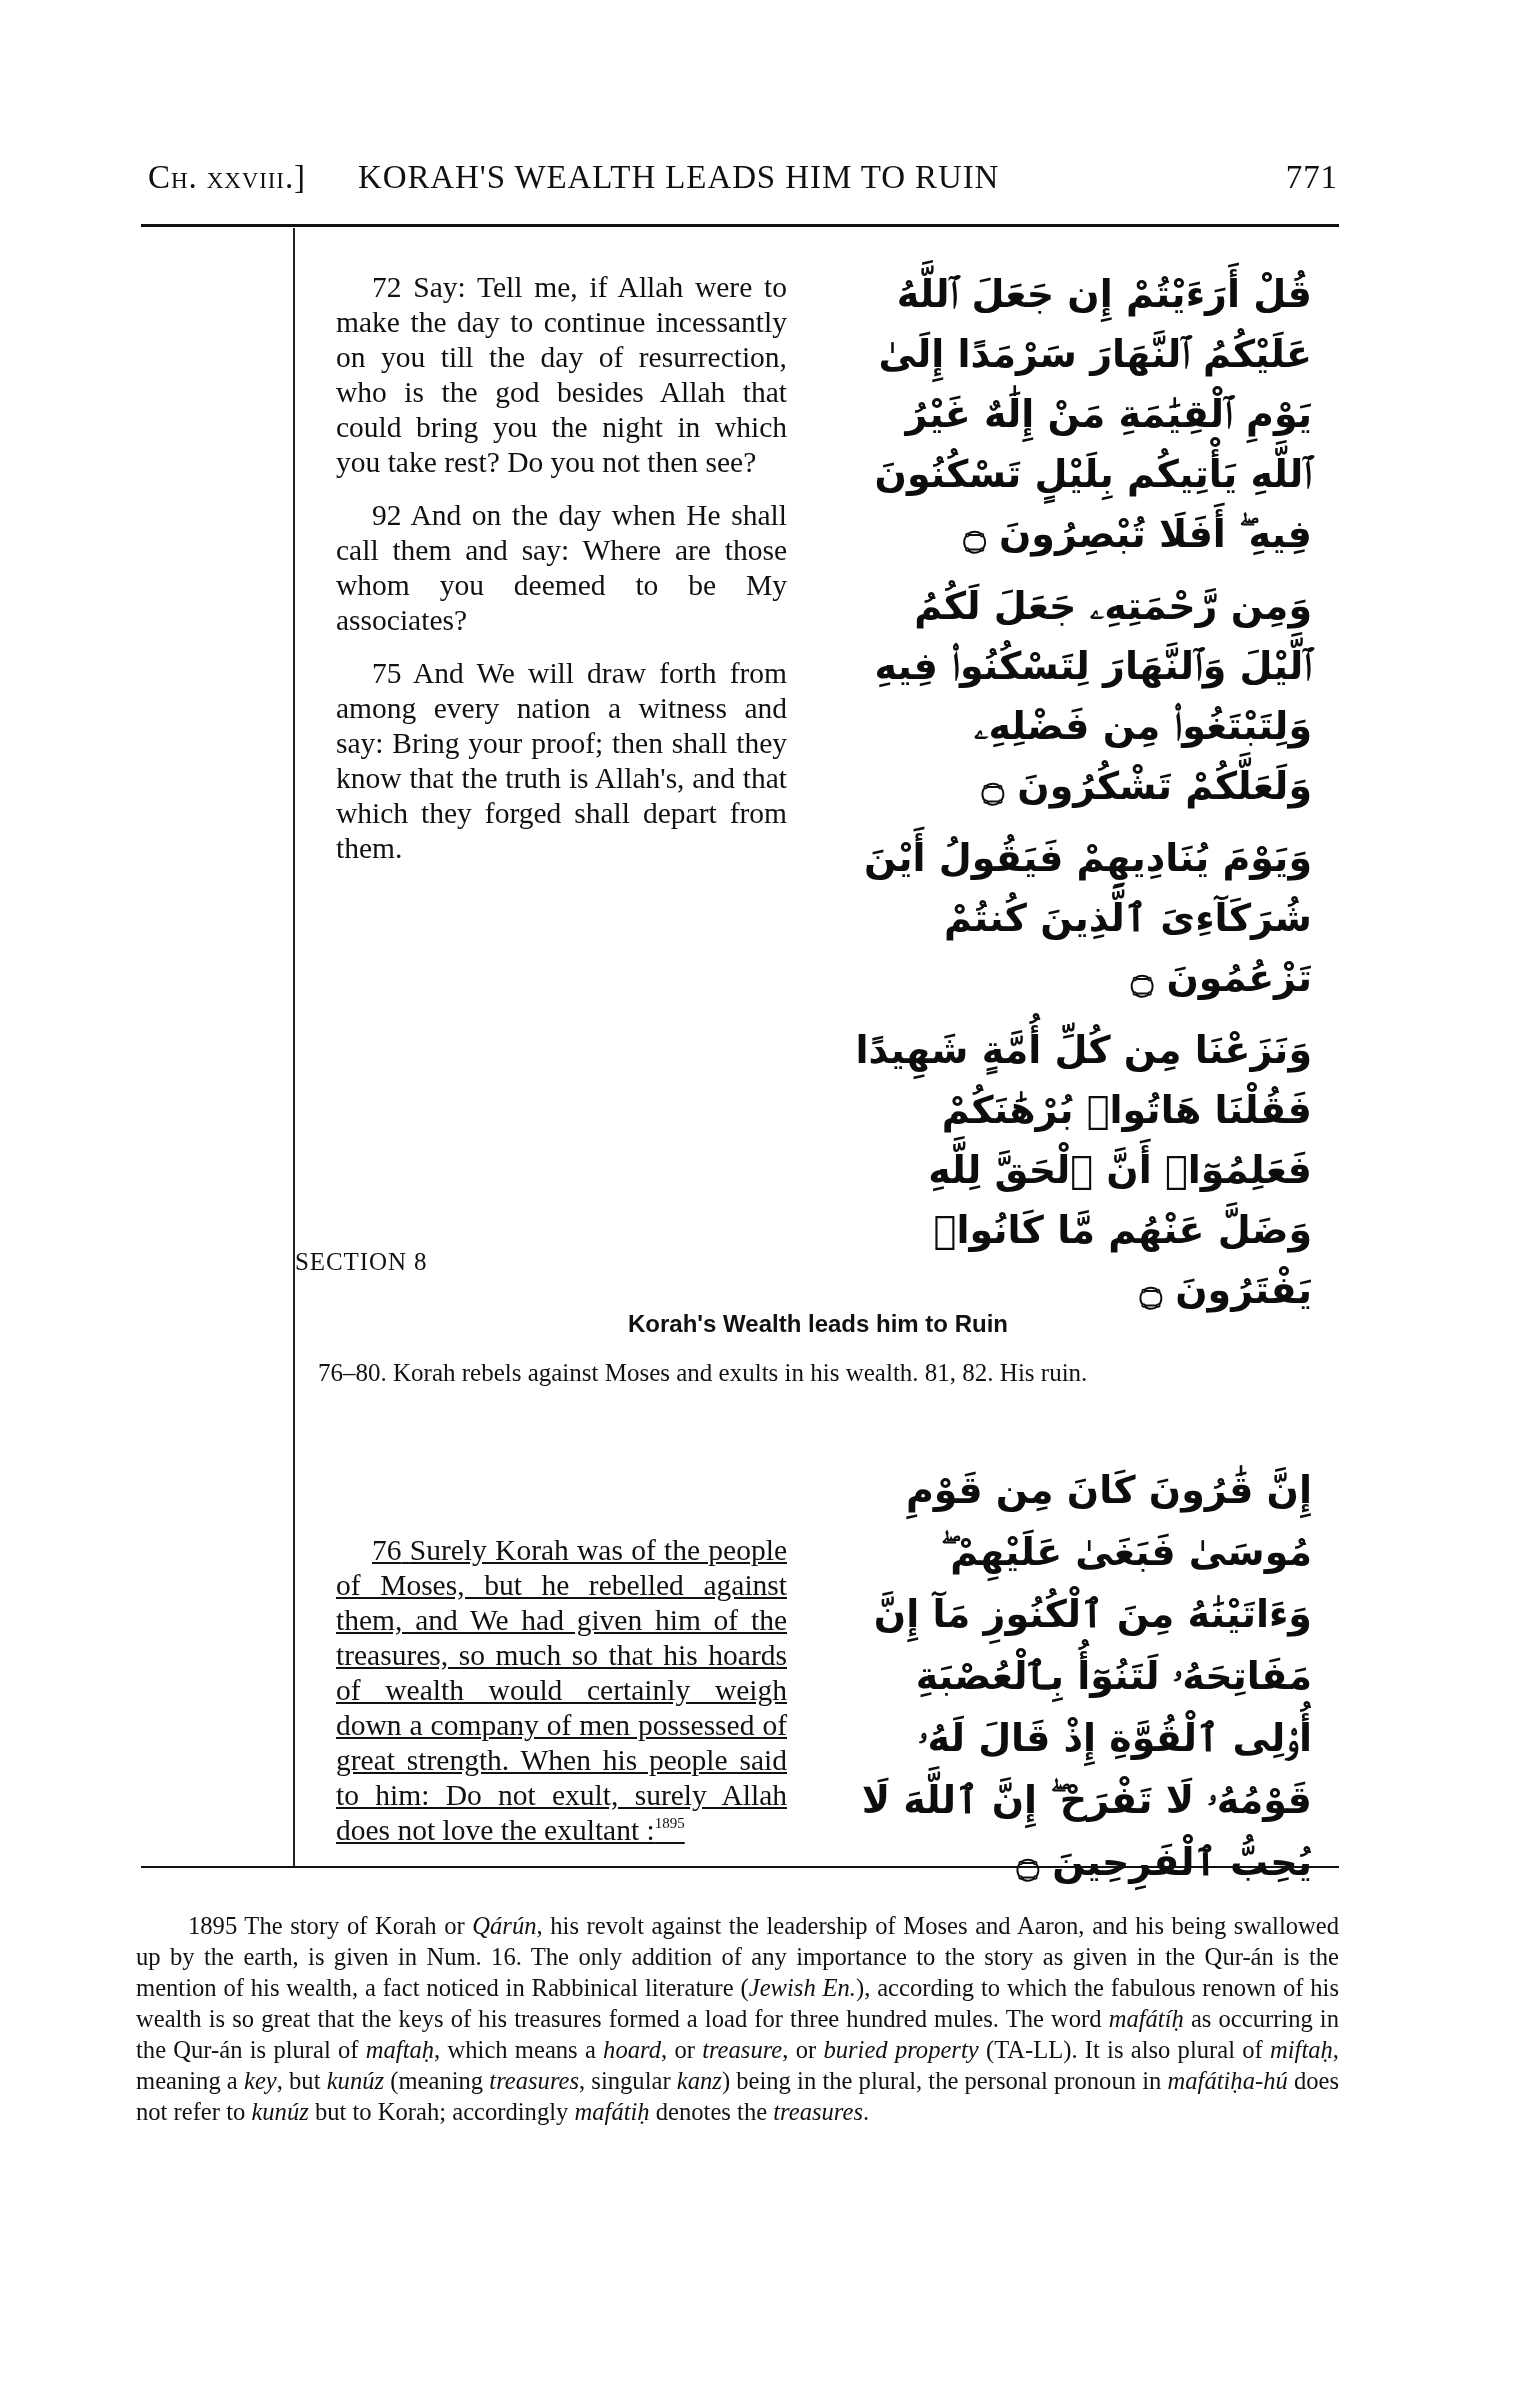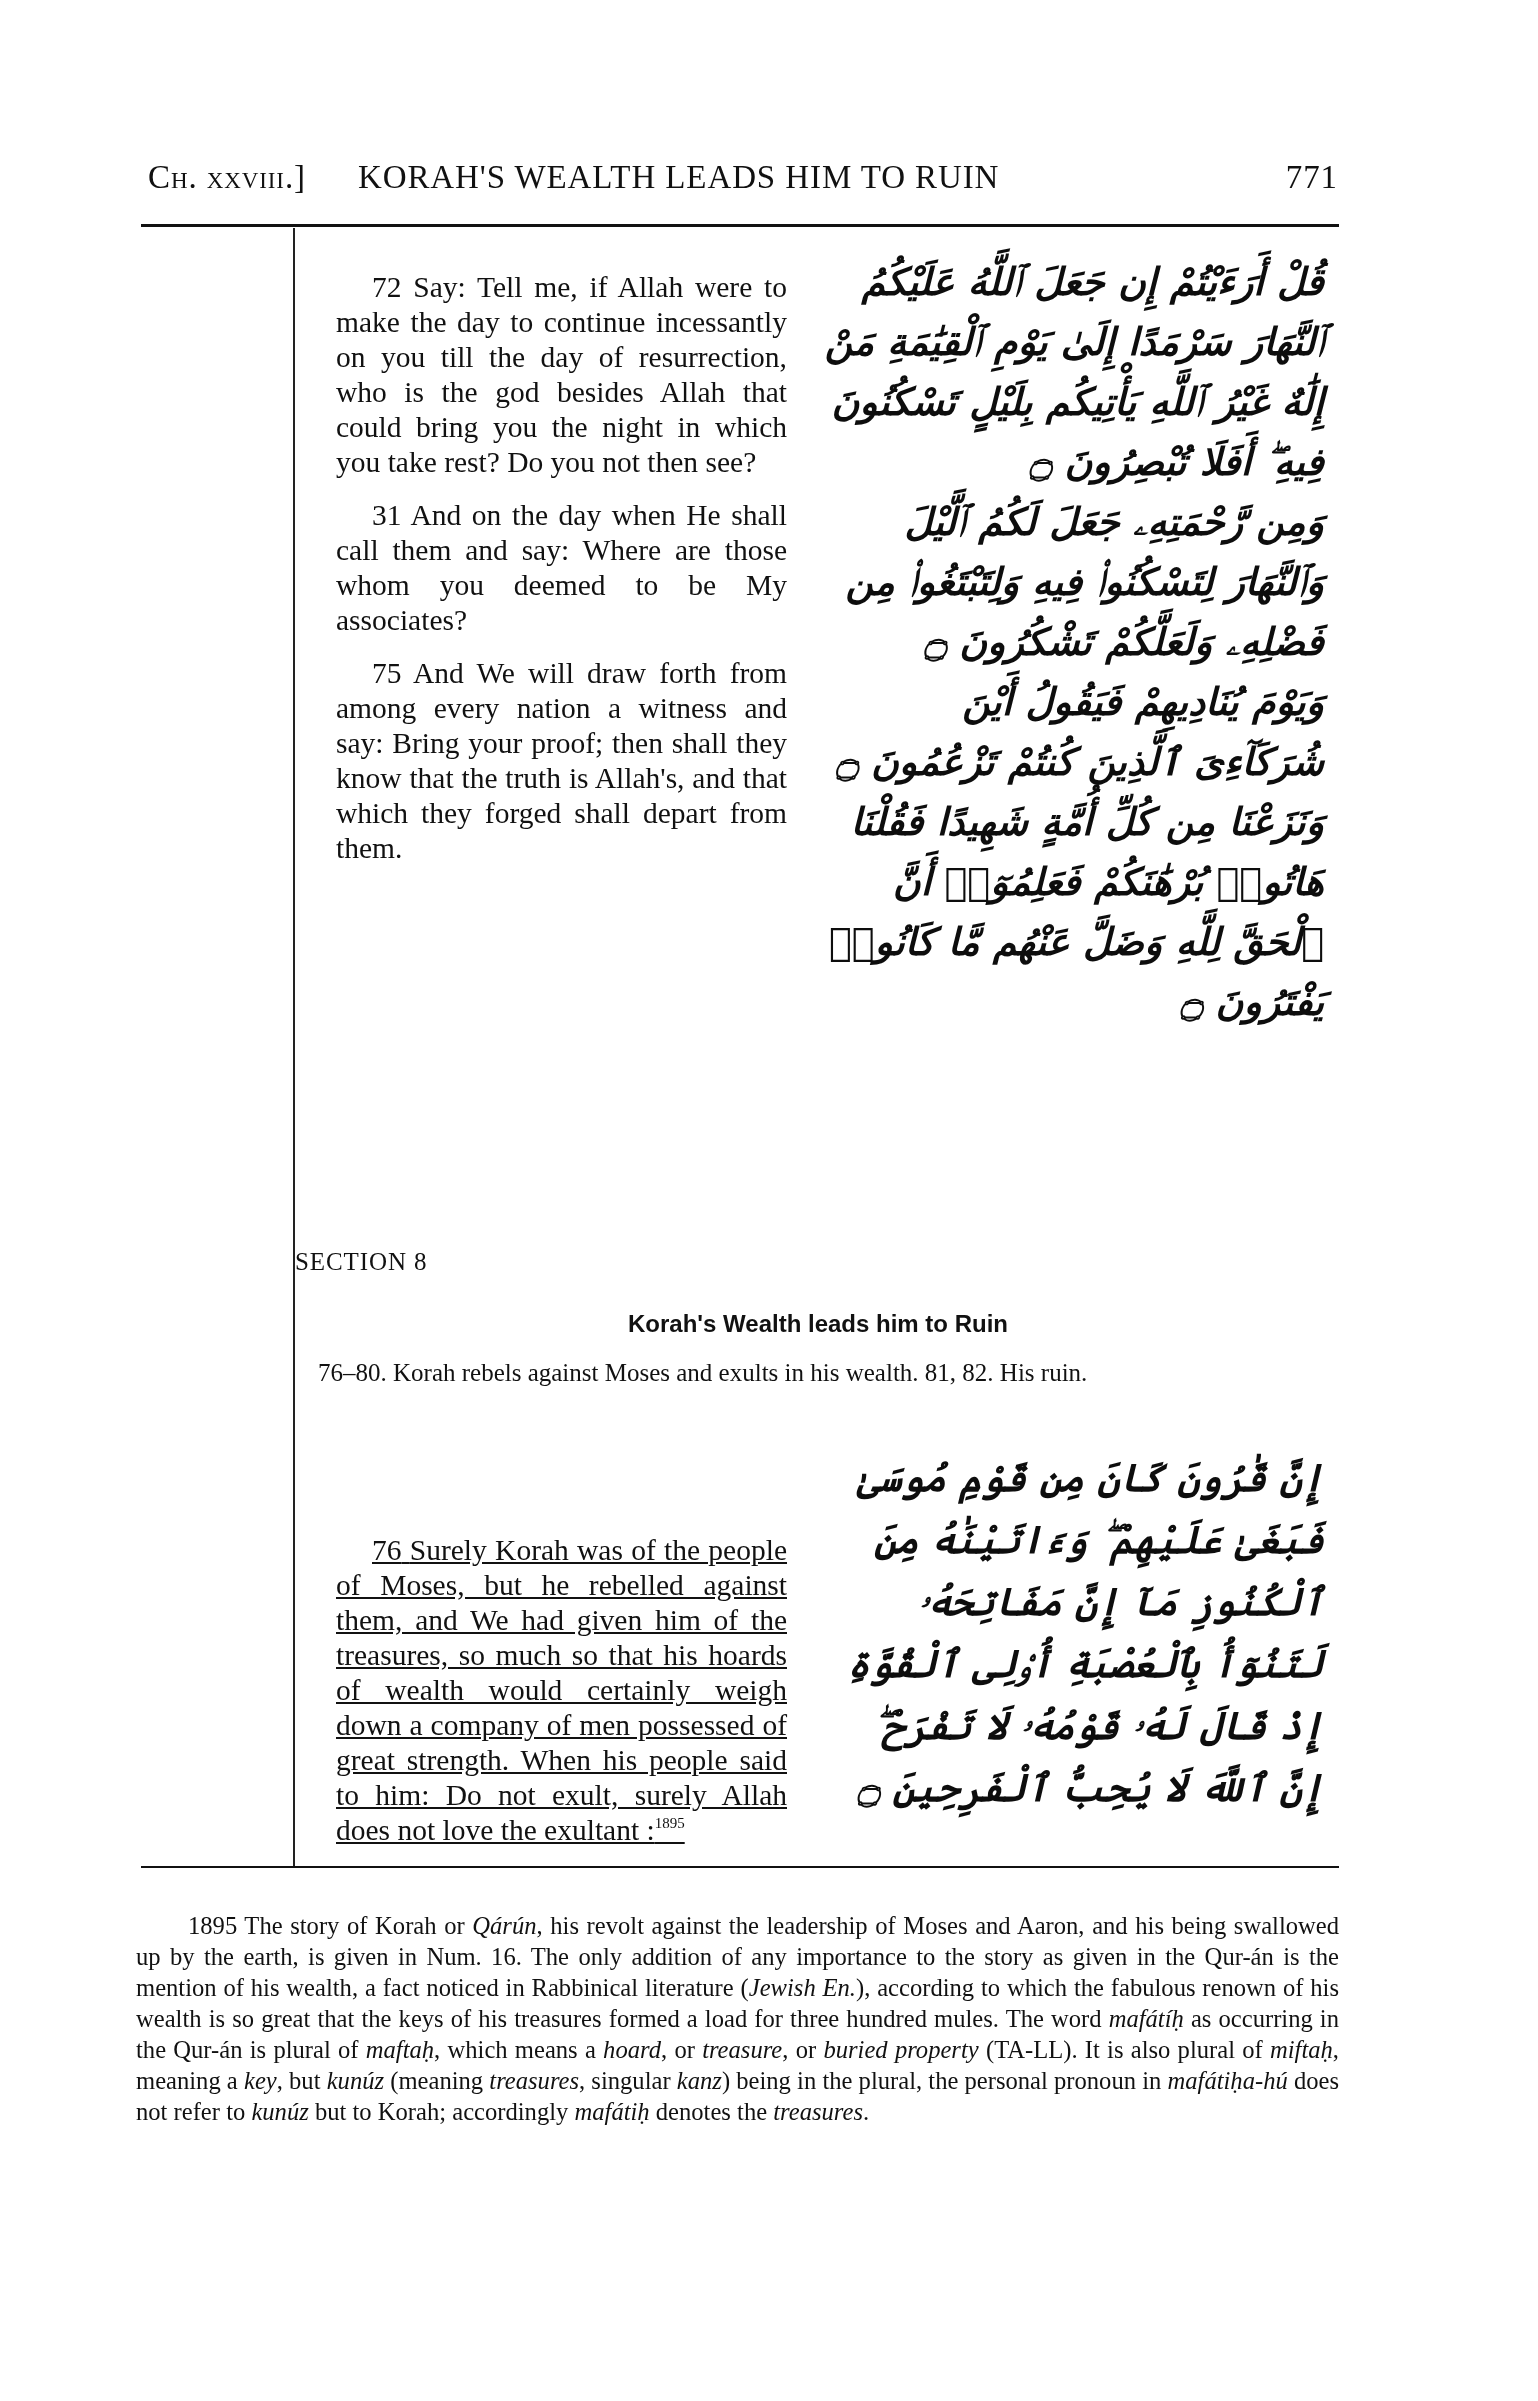--- a/index.html
+++ b/index.html
@@ -25,21 +25,21 @@
     text-align: justify;
   }
   .verse-en p { margin: 18px; text-indent: 36px; }
   .verse-en sup { font-size: 15px; vertical-align: 12.5px; line-height: 0; }
 
   .verse-ar {
     position: absolute; left: 823px; width: 501px;
     font-family: "DejaVu Sans", sans-serif; font-size: 38px; line-height: 60px;
     direction: rtl; text-align: right; font-weight: bold; color: #0d0d0d;
   }
-  .verse-ar p { margin: 0; font-style: italic; }
+  .verse-ar p { margin: 12px; }
 
   .section-title {
     position: absolute; left: 295px; width: 1046px; top: 1248px; text-align: left;
     font-family: "Liberation Serif", serif; font-size: 25px; letter-spacing: 0.9px;
   }
   .section-sub {
     position: absolute; left: 295px; width: 1046px; top: 1310px; text-align: center;
     font-family: "Liberation Sans", sans-serif; font-weight: bold; font-size: 24px;
   }
   .section-summary {
@@ -62,21 +62,21 @@
 <div class="header">
   <span class="chap">Ch. xxviii.]</span>
   <span class="title">KORAH'S WEALTH LEADS HIM TO RUIN</span>
   <span class="pageno">771</span>
 </div>
 <div class="rule top"></div>
 <div class="margin-line"></div>
 
 <div class="verse-en" style="top:252px;">
   <p><span>72</span> <span>Say: Tell me, if Allah were to make the day to continue incessantly on you till the day of resurrection, who is the god besides Allah that could bring you the night in which you take rest? Do you not then see?</span></p>
-  <p><span>31</span> <span>And on the day when He shall call them and say: Where are those whom you deemed to be My associates?</span></p>
+  <p><span>92</span> <span>And on the day when He shall call them and say: Where are those whom you deemed to be My associates?</span></p>
   <p><span>75</span> <span>And We will draw forth from among every nation a witness and say: Bring your proof; then shall they know that the truth is Allah's, and that which they forged shall depart from them.</span></p>
 </div>
 
 <div class="verse-ar" style="top:252px;">
   <p>قُلْ أَرَءَيْتُمْ إِن جَعَلَ ٱللَّهُ عَلَيْكُمُ ٱلنَّهَارَ سَرْمَدًا إِلَىٰ يَوْمِ ٱلْقِيَٰمَةِ مَنْ إِلَٰهٌ غَيْرُ ٱللَّهِ يَأْتِيكُم بِلَيْلٍ تَسْكُنُونَ فِيهِ ۖ أَفَلَا تُبْصِرُونَ ۝</p>
   <p>وَمِن رَّحْمَتِهِۦ جَعَلَ لَكُمُ ٱلَّيْلَ وَٱلنَّهَارَ لِتَسْكُنُوا۟ فِيهِ وَلِتَبْتَغُوا۟ مِن فَضْلِهِۦ وَلَعَلَّكُمْ تَشْكُرُونَ ۝</p>
   <p>وَيَوْمَ يُنَادِيهِمْ فَيَقُولُ أَيْنَ شُرَكَآءِىَ ٱلَّذِينَ كُنتُمْ تَزْعُمُونَ ۝</p>
   <p>وَنَزَعْنَا مِن كُلِّ أُمَّةٍ شَهِيدًا فَقُلْنَا هَاتُوا۟ بُرْهَٰنَكُمْ فَعَلِمُوٓا۟ أَنَّ ٱلْحَقَّ لِلَّهِ وَضَلَّ عَنْهُم مَّا كَانُوا۟ يَفْتَرُونَ ۝</p>
 </div>
 

